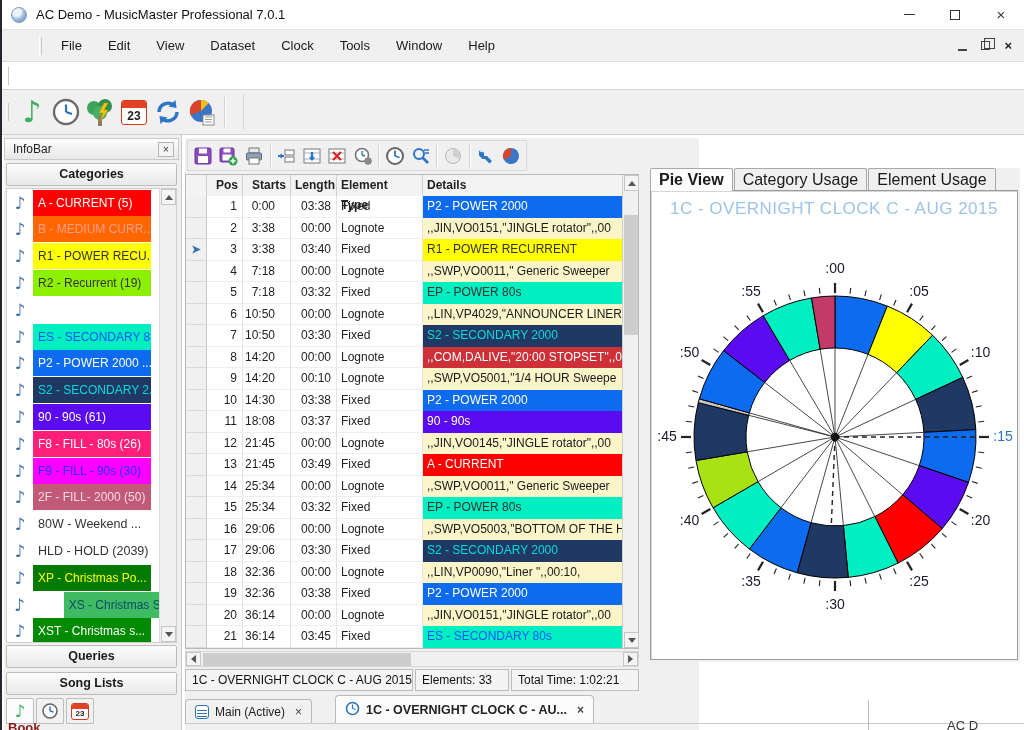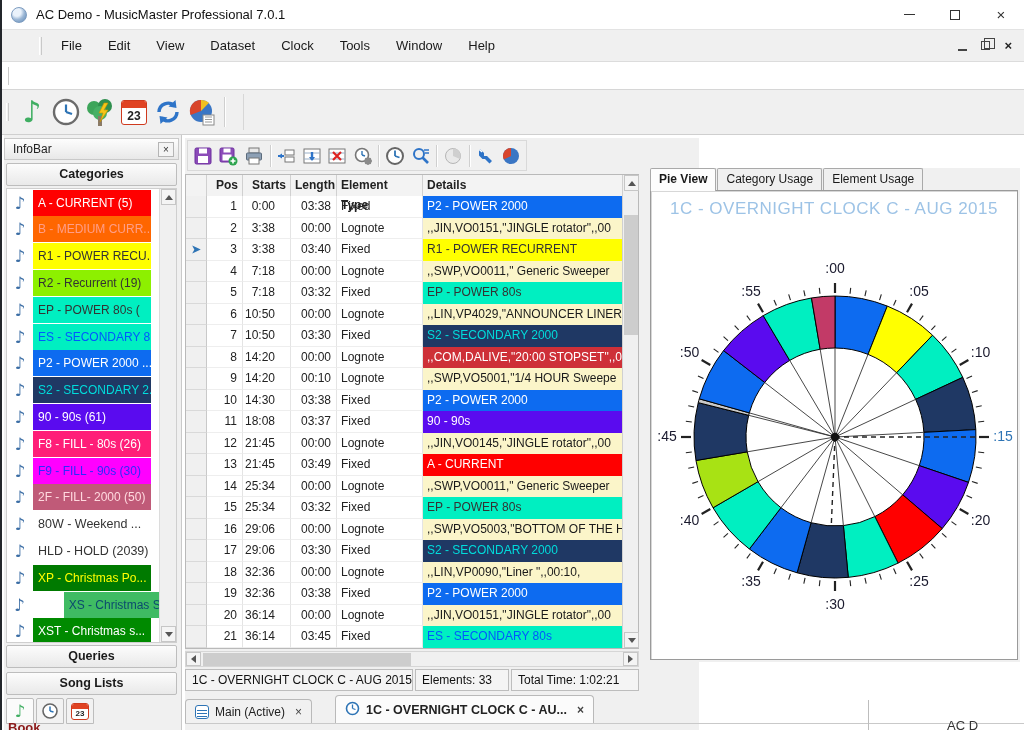--- a/index.html
+++ b/index.html
@@ -112,21 +112,21 @@
     border:1px solid #b9b9b9; border-bottom:none; border-radius:4px 4px 0 0; margin-right:3px; font-size:12px; color:#222; }
   .b-tab.active { height:28px; background:#fbfbfb; font-weight:bold; font-size:12.5px;margin-left:20px; }
   .tab-x { color:#444; font-size:12px; margin-left:4px; }
   .grid-ico { width:14px; height:14px; border:1.5px solid #2e74b5; border-radius:3px; position:relative; background:#fff; }
   .grid-ico:before { content:""; position:absolute; left:1px; right:1px; top:4px; height:1px; background:#2e74b5;
     box-shadow:0 3px 0 #2e74b5, 0 6px 0 #2e74b5; }
 
   
   #right-panel { position:absolute; left:648px; top:168px; width:370px; height:494px; background:#f0f0f0; }
   #rp-tabs { position:absolute; left:0; top:0; height:22px; display:flex; }
-  .rp-tab { height:22px; padding:0 8px; line-height:21px; font-size:12px; color:#1a1a1a;
+  .rp-tab { height:22px; padding:0 8px; line-height:21px; font-size:16px; color:#1a1a1a;
     border:1px solid #a9a9a9; border-bottom:none; background:#f0f0f0; border-radius:2px 2px 0 0; margin-right:1px; }
   .rp-tab.active { background:#fdfdfd; font-weight:bold; height:23px; z-index:2; }
   #chart-box { position:absolute; left:0; top:22px; width:368px; height:470px; background:#fff;
     border:1px solid #9a9a9a; box-shadow:inset 1px 1px 0 #d7d7d7; }
   #chart-title { position:absolute; left:0; top:8px; width:100%; text-align:center;
     font-size:17px; color:#9dc3e6; letter-spacing:0.5px; white-space:nowrap; }
   #pie-svg { position:absolute; left:0; top:0; }
 
   
   #br-sep { position:absolute; left:866px; top:700px; width:1px; height:30px; background:#bdbdbd; }
@@ -241,21 +241,20 @@
           <div class="cat-row" style="top: 53.6px;">
             <span class="cat-note">♪</span>
             <span class="cat-chip" style="background: rgb(255, 255, 0); color: rgb(51, 51, 51);">R1 - POWER RECU...</span>
           </div>
           <div class="cat-row" style="top: 80.4px;">
             <span class="cat-note">♪</span>
             <span class="cat-chip" style="background: rgb(141, 240, 0); color: rgb(51, 51, 51);">R2 - Recurrent  (19)</span>
           </div>
           <div class="cat-row" style="top: 107.2px;">
             <span class="cat-note">♪</span>
-            <span class="cat-chip" style="background: rgb(0, 239, 193); color: rgb(51, 51, 51);">EP - POWER 80s  (</span>
           </div>
           <div class="cat-row" style="top: 134px;">
             <span class="cat-note">♪</span>
             <span class="cat-chip" style="background: rgb(0, 239, 193); color: rgb(0, 87, 255);">ES - SECONDARY 8...</span>
           </div>
           <div class="cat-row" style="top: 160.8px;">
             <span class="cat-note">♪</span>
             <span class="cat-chip" style="background: rgb(13, 107, 240); color: rgb(255, 255, 255);">P2 - POWER 2000  ...</span>
           </div>
           <div class="cat-row" style="top: 187.6px;">

